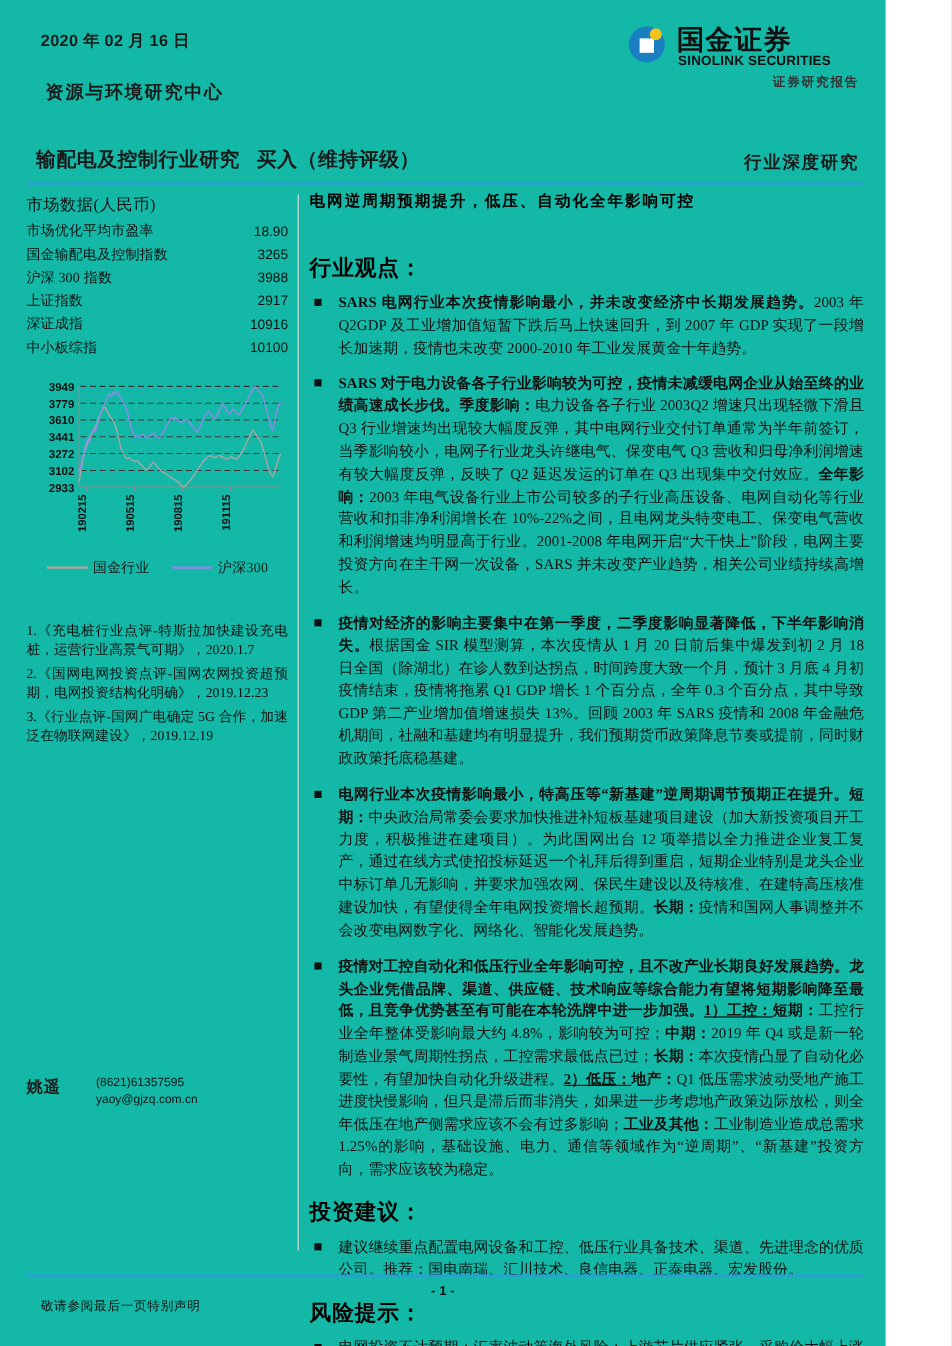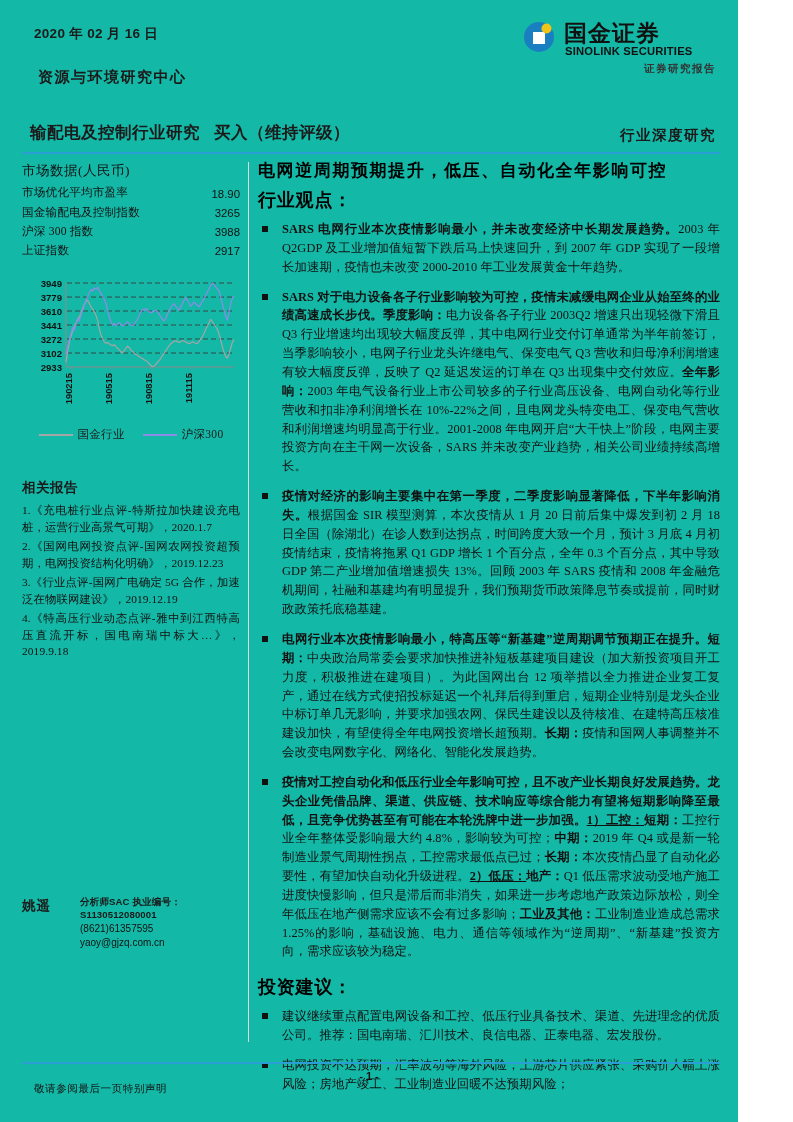--- a/index.html
+++ b/index.html
@@ -99,22 +99,22 @@
     font-size: 9.6px; font-weight:bold; line-height: 1.35; letter-spacing:.1px;
     font-family: "Liberation Sans", sans-serif;
   }
   .analyst-sac .cn { font-family: "Liberation Serif", serif; }
   .analyst-tel, .analyst-mail {
     font-family: "Liberation Sans", sans-serif; font-size: 10px; line-height: 1.4; color:#111;
   }
 
   
   .main-title {
-    font-weight: bold; font-size: 17px; letter-spacing: 1.6px; line-height: 1.3;
-    margin-bottom: 6px; color:#000;
+    font-weight: bold; font-size: 13px; letter-spacing: 1.6px; line-height: 1.3;
+    margin-bottom: 34px; color:#000;
   }
   .sec-h {
     font-weight: bold; font-size: 18px; letter-spacing: .8px; margin: 2px 0 8px 0; color:#000;
   }
   .sec-h.gap { margin-top: 14px; }
 
   ul.blist { list-style: none; margin: 0 0 0 2px; padding: 0; }
   ul.blist > li {
     position: relative; padding-left: 22px; margin-bottom: 11px;
     font-size: 12.4px; line-height: 1.52; text-align: justify; color: #111;
@@ -180,20 +180,28 @@
             <td class="k">国金输配电及控制指数</td>
             <td class="v">3265</td>
           </tr>
           <tr>
             <td class="k">沪深 300 指数</td>
             <td class="v">3988</td>
           </tr>
           <tr>
             <td class="k">上证指数</td>
             <td class="v">2917</td>
+          </tr>
+          <tr>
+            <td class="k">深证成指</td>
+            <td class="v">10916</td>
+          </tr>
+          <tr>
+            <td class="k">中小板综指</td>
+            <td class="v">10100</td>
           </tr>
         </tbody>
       </table>
 
       <div class="chart-box">
         <svg class="chart-svg" id="perf-chart" width="218" height="150" viewBox="0 0 218 150">
             <text x="40" y="95.6" text-anchor="end" font-size="9.6" font-family="&quot;Liberation Sans&quot;, sans-serif" font-weight="bold" fill="#111">2933</text>
             <line x1="45" y1="78.0275590551181" x2="212" y2="78.0275590551181" stroke="#3a3a3a" stroke-width="0.9" stroke-dasharray="5,3"></line>
             <text x="40" y="81.6275590551181" text-anchor="end" font-size="9.6" font-family="&quot;Liberation Sans&quot;, sans-serif" font-weight="bold" fill="#111">3102</text>
             <line x1="45" y1="63.97244094488189" x2="212" y2="63.97244094488189" stroke="#3a3a3a" stroke-width="0.9" stroke-dasharray="5,3"></line>
@@ -225,37 +233,32 @@
             <span class="legend-label">国金行业</span>
           </div>
           <div class="legend-item">
             <span class="legend-swatch" id="sw1" style="background: rgb(140, 140, 232);"></span>
             <span class="legend-label">沪深300</span>
           </div>
         </div>
       </div>
 
       <div class="reports">
-        <div class="reports-h">相关报告</div>
         <div class="report-item">1.《充电桩行业点评-特斯拉加快建设充电桩，运营行业高景气可期》，2020.1.7</div>
         <div class="report-item">2.《国网电网投资点评-国网农网投资超预期，电网投资结构化明确》，2019.12.23</div>
         <div class="report-item">3.《行业点评-国网广电确定 5G 合作，加速泛在物联网建设》，2019.12.19</div>
-        <div class="report-item">4.《特高压行业动态点评-雅中到江西特高压直流开标，国电南瑞中标大…》，2019.9.18</div>
       </div>
     </div>
 
     <div class="divider-v"></div>
 
     <div class="analysts">
       <div class="analyst">
         <div class="analyst-name">姚遥</div>
         <div class="analyst-info">
-          <div class="analyst-sac">
-            <span class="cn">分析师</span><span>SAC</span>&nbsp;<span class="cn">执业编号：</span><span>S1130512080001</span>
-          </div>
           <div class="analyst-tel">(8621)61357595</div>
           <div class="analyst-mail">yaoy@gjzq.com.cn</div>
         </div>
       </div>
     </div>
 
     <div class="main">
       <div class="main-title">电网逆周期预期提升，低压、自动化全年影响可控</div>
 
       <div class="sec-h">行业观点：</div>
@@ -275,20 +278,21 @@
         <li>
           <span class="b">疫情对工控自动化和低压行业全年影响可控，且不改产业长期良好发展趋势。龙头企业凭借品牌、渠道、供应链、技术响应等综合能力有望将短期影响降至最低，且竞争优势甚至有可能在本轮洗牌中进一步加强。</span><span class="b u">1）工控：</span><span class="b">短期：</span><span>工控行业全年整体受影响最大约 4.8%，影响较为可控；</span><span class="b">中期：</span><span>2019 年 Q4 或是新一轮制造业景气周期性拐点，工控需求最低点已过；</span><span class="b">长期：</span><span>本次疫情凸显了自动化必要性，有望加快自动化升级进程。</span><span class="b u">2）低压：</span><span class="b">地产：</span><span>Q1 低压需求波动受地产施工进度快慢影响，但只是滞后而非消失，如果进一步考虑地产政策边际放松，则全年低压在地产侧需求应该不会有过多影响；</span><span class="b">工业及其他：</span><span>工业制造业造成总需求 1.25%的影响，基础设施、电力、通信等领域作为“逆周期”、“新基建”投资方向，需求应该较为稳定。</span>
         </li>
       </ul>
 
       <div class="sec-h gap">投资建议：</div>
       <ul class="blist">
         <li>建议继续重点配置电网设备和工控、低压行业具备技术、渠道、先进理念的优质公司。推荐：国电南瑞、汇川技术、良信电器、正泰电器、宏发股份。</li>
       </ul>
 
+      <div class="sec-h gap">风险提示：</div>
       <ul class="blist">
         <li>电网投资不达预期；汇率波动等海外风险；上游芯片供应紧张、采购价大幅上涨风险；房地产竣工、工业制造业回暖不达预期风险；</li>
       </ul>
     </div>
   </div>
 
   <div class="rule-bot"></div>
   <div class="pagenum">- 1 -</div>
   <div class="footer-note">敬请参阅最后一页特别声明</div>
 </div>

